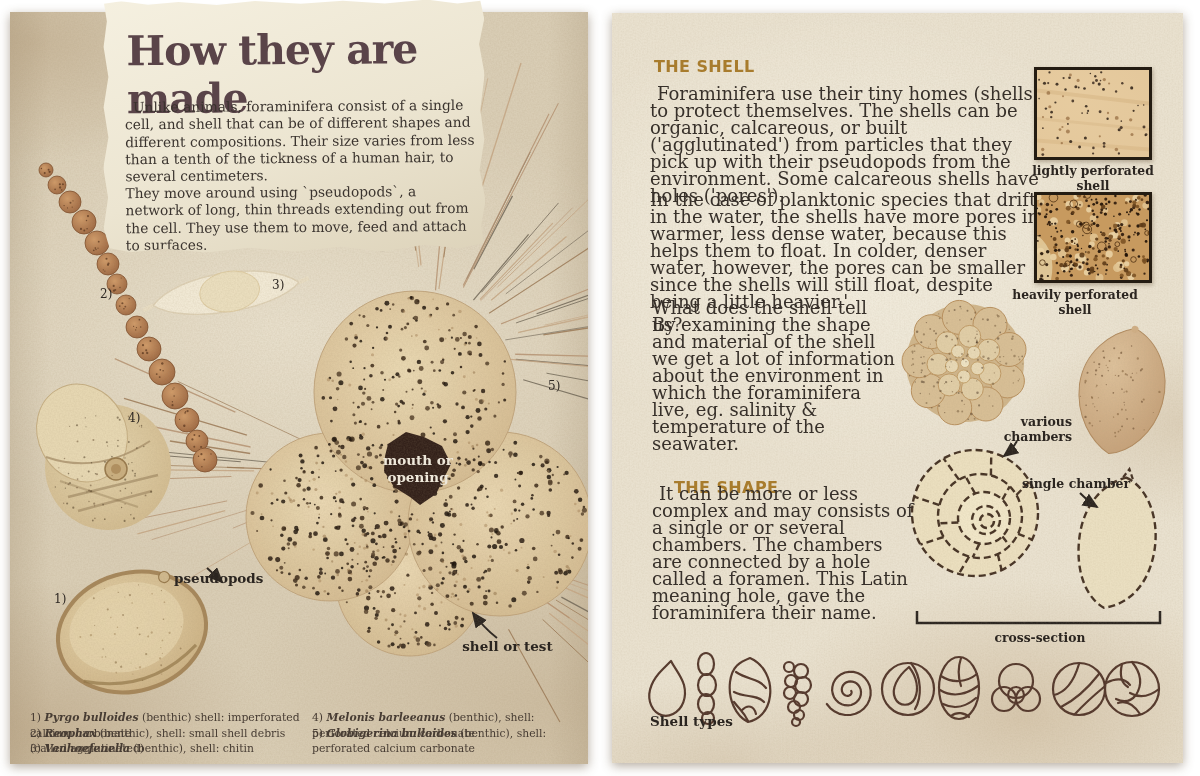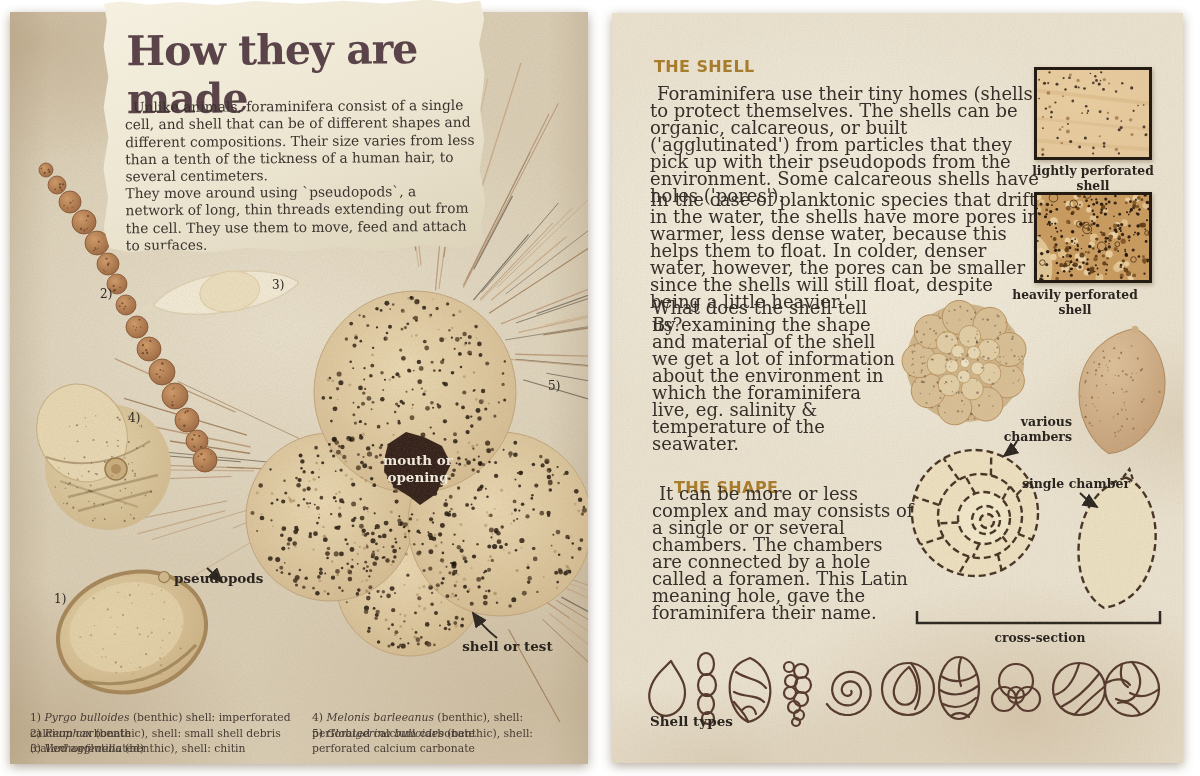--- a/index.html
+++ b/index.html
@@ -36,21 +36,21 @@
     font-size:16px;letter-spacing:.4px;color:#a87c2d;}
   .figlabel{position:absolute;z-index:4;font-weight:700;font-size:13.5px;color:#2b2520;}
   .smalllabel{position:absolute;z-index:4;font-weight:700;font-size:12.3px;color:#2b2520;text-align:center;}
   .numlabel{position:absolute;z-index:4;font-size:12px;color:#2e2823;}
   .texbox{position:absolute;z-index:2;border:3px solid #241c12;background:#e8cda0;box-shadow:1px 2px 4px rgba(80,60,35,.35);}
   .texbox svg{display:block;}
   .footnotes{position:absolute;left:20px;top:698px;width:552px;z-index:4;
     font-size:10.8px;line-height:15.6px;color:#473c33;display:grid;
     grid-template-columns:278px 268px;column-gap:4px;grid-auto-flow:column;
     grid-template-rows:repeat(3,15.6px);}
-  .footnotes .fn i{font-style:italic;}
+  .footnotes .fn i{font-style:italic;font-weight:bold;}
   .shape-label{position:absolute;z-index:4;font-weight:700;font-size:12.5px;line-height:14.5px;color:#2b2520;text-align:center;}
   .shelltypes-label{position:absolute;left:38px;top:700px;z-index:4;font-weight:700;font-size:13.5px;color:#2b2520;}
 </style>
 </head>
 <body>
 
 <div class="canvas">
 
   <div class="page page-left">
     <svg class="art" width="578" height="752" viewBox="0 0 578 752">

